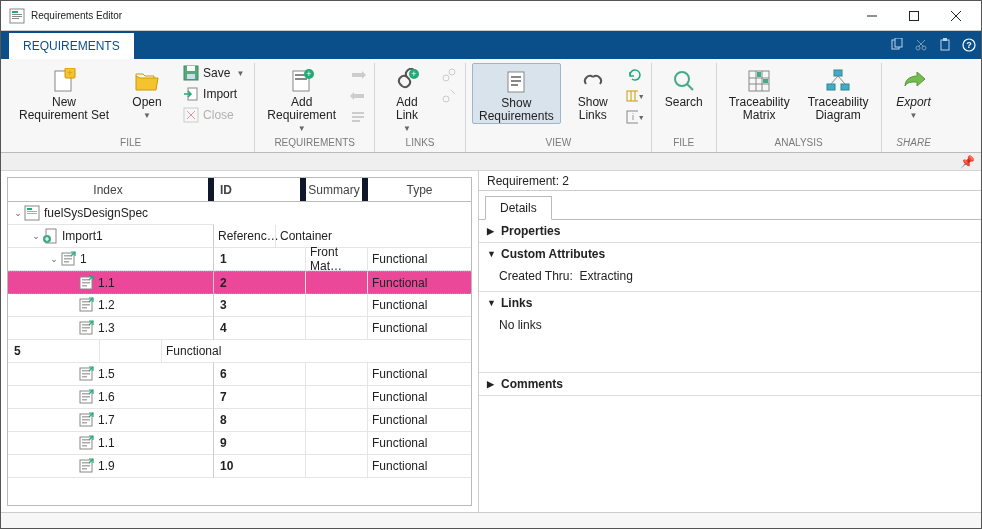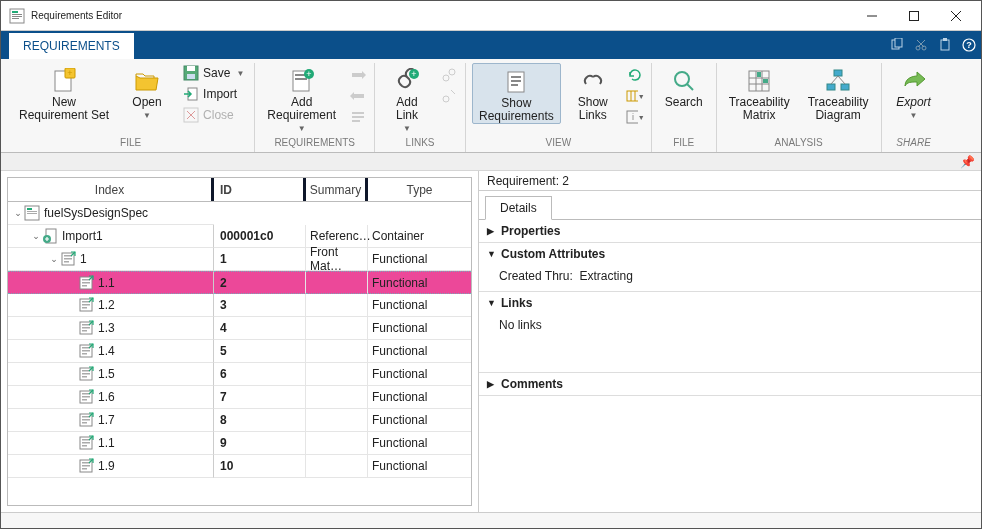--- a/index.html
+++ b/index.html
@@ -40,21 +40,21 @@
 .qat { height: 18px; background: #efefef; border-bottom: 1px solid #d5d5d5; display: flex; align-items: center; justify-content: flex-end; padding-right: 6px; }
 
 
 .main { flex: 1; display: flex; overflow: hidden; }
 .left { width: 478px; padding: 6px; display: flex; flex-direction: column; border-right: 1px solid #ccc; }
 .right { flex: 1; display: flex; flex-direction: column; }
 
 
 .treewrap { border: 1px solid #bbb; flex: 1; display: flex; flex-direction: column; overflow: hidden; }
 .thdr { display: flex; height: 24px; border-bottom: 1px solid #bbb; background: #fff; }
-.thdr > div { border-right: 3px solid #0f172a; display: flex; align-items: center; justify-content: center; font-size: 12px; color: #444; }
+.thdr > div { border-right: 6px solid #0f172a; display: flex; align-items: center; justify-content: center; font-size: 12px; color: #444; }
 .col-idx { width: 206px; }
 .col-id { width: 92px; justify-content: flex-start !important; padding-left: 6px !important; font-weight: bold; }
 .col-sum { width: 62px; }
 .col-type { flex: 1; border-right: none !important; }
 .tbody { flex: 1; overflow: auto; }
 .trow { display: flex; height: 23px; align-items: stretch; }
 .trow > div { border-right: 1px solid #e5e5e5; border-bottom: 1px solid #e5e5e5; display: flex; align-items: center; font-size: 12px; padding-left: 4px; }
 .trow > .col-idx { border-right: 1px solid #ccc; }
 .trow.lvl0 .col-idx { border-right: none; }
 .trow.sel { background: #ec4899; }
@@ -422,21 +422,20 @@
               <span class="arrow">⌄</span>
               <span class="ticon">
                 <svg width="16" height="16">
                   <rect x="4" y="1" width="10" height="14" fill="#fff" stroke="#888"></rect>
                   <circle cx="5" cy="11" r="4" fill="#4a8"></circle>
                   <path d="M3 11 L7 11 M5 9 L5 13" stroke="#fff" stroke-width="1.2"></path>
                 </svg>
               </span>
               <span>Import1</span>
             </div>
-            <div class="col-id">000001c0</div>
             <div class="col-sum">Referenc…</div>
             <div class="col-type">Container</div>
           </div>
           <div class="trow lvl2">
             <div class="col-idx" style="padding-left:40px">
               <span class="arrow">⌄</span>
               <span class="ticon">
                 <svg width="16" height="16">
                   <rect x="2" y="2" width="12" height="12" fill="#fff" stroke="#888"></rect>
                   <rect x="4" y="4" width="8" height="1.5" fill="#aaa"></rect>
@@ -503,34 +502,20 @@
                   <path d="M15 1 L11 5" stroke="#2a7" stroke-width="1.2"></path>
                 </svg>
               </span>
               <span>1.3</span>
             </div>
             <div class="col-id">4</div>
             <div class="col-sum"></div>
             <div class="col-type">Functional</div>
           </div>
           <div class="trow lvl3">
-            <div class="col-idx" style="padding-left:58px">
-              <span class="arrow"></span>
-              <span class="ticon">
-                <svg width="16" height="16">
-                  <rect x="2" y="2" width="12" height="12" fill="#fff" stroke="#888"></rect>
-                  <rect x="4" y="4" width="8" height="1.5" fill="#aaa"></rect>
-                  <rect x="4" y="7" width="8" height="1.5" fill="#aaa"></rect>
-                  <rect x="4" y="10" width="5" height="1.5" fill="#aaa"></rect>
-                  <path d="M11 1 L15 1 L15 5" fill="none" stroke="#2a7" stroke-width="1.2"></path>
-                  <path d="M15 1 L11 5" stroke="#2a7" stroke-width="1.2"></path>
-                </svg>
-              </span>
-              <span>1.4</span>
-            </div>
             <div class="col-id">5</div>
             <div class="col-sum"></div>
             <div class="col-type">Functional</div>
           </div>
           <div class="trow lvl3">
             <div class="col-idx" style="padding-left:58px">
               <span class="arrow"></span>
               <span class="ticon">
                 <svg width="16" height="16">
                   <rect x="2" y="2" width="12" height="12" fill="#fff" stroke="#888"></rect>

